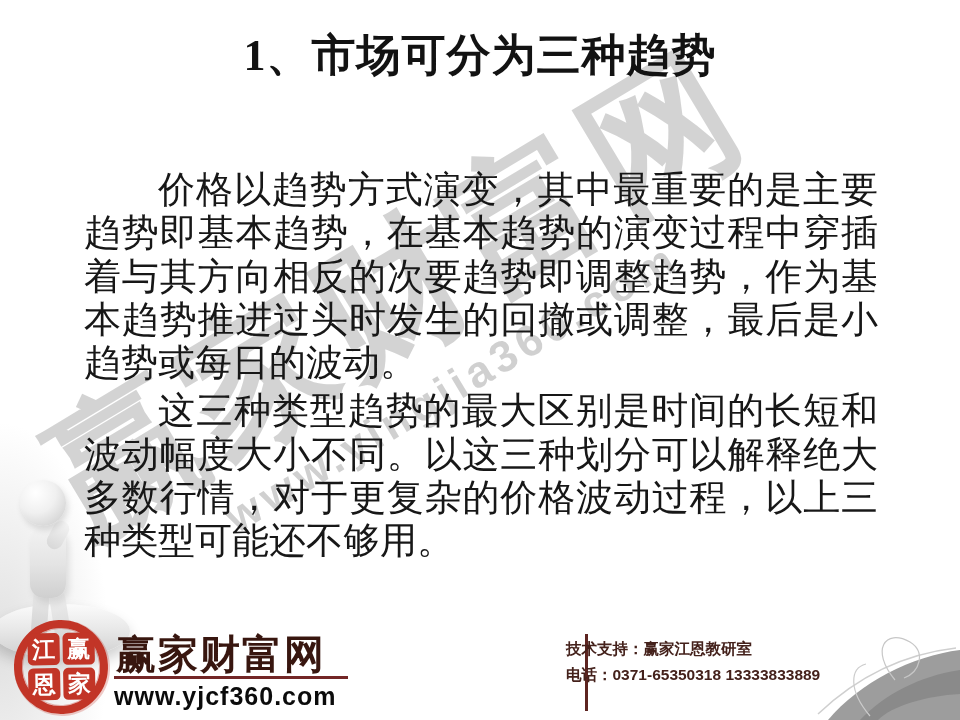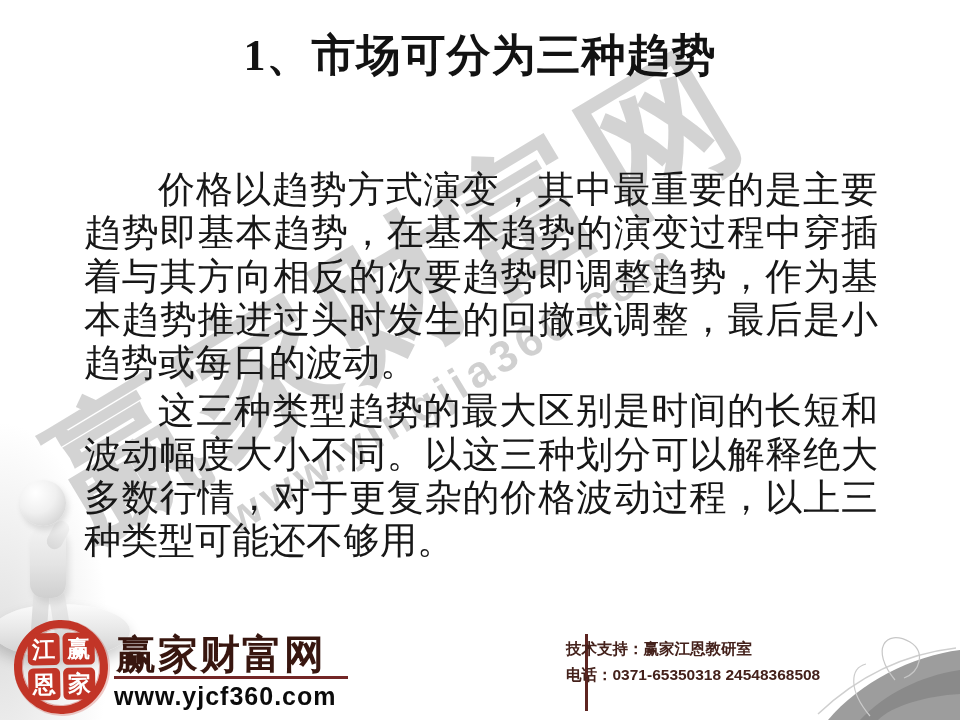--- a/index.html
+++ b/index.html
@@ -197,21 +197,21 @@
   </div>
 
   <p class="brand">赢家财富网</p>
   <div class="brand-rule"></div>
   <p class="site-url">www.yjcf360.com</p>
 
   <div class="footer-divider"></div>
 
   <div class="contact">
     <div>技术支持：赢家江恩教研室</div>
-    <div>电话：0371-65350318 24548368508</div>
+    <div>电话：0371-65350318 13333833889</div>
   </div>
 
   <svg class="swoosh" width="160" height="100" viewBox="0 0 160 100">
     <path d="M 150 98 C 120 96 95 90 70 98 L 160 100 Z" fill="#b5b5b5"></path>
     <path d="M 28 100 C 60 62 112 36 160 30 L 160 100 Z" fill="#9d9d9d"></path>
     <path d="M 60 100 C 85 74 120 56 160 50 L 160 74 C 125 76 92 86 78 100 Z" fill="#8a8a8a"></path>
     <path d="M 18 94 C 58 56 104 34 156 28" fill="none" stroke="#cfcfcf" stroke-width="1.5"></path>
     <path d="M 95 60 C 70 30 85 8 110 22 C 126 32 120 52 104 58" fill="none" stroke="#c7c7c7" stroke-width="1.2"></path>
     <path d="M 70 96 C 48 70 50 48 66 44" fill="none" stroke="#cccccc" stroke-width="1.2"></path>
   </svg>

